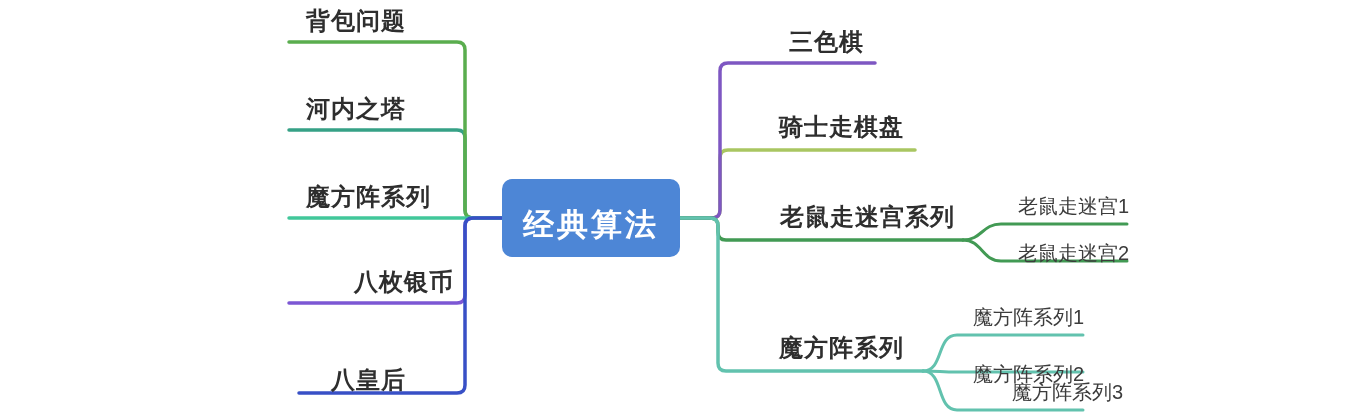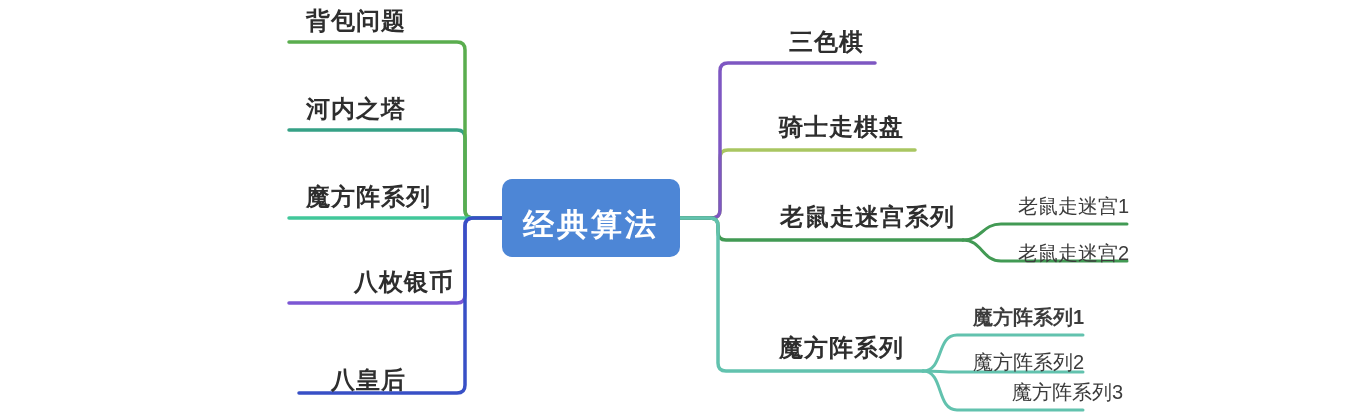--- a/index.html
+++ b/index.html
@@ -61,17 +61,17 @@
   <div class="lbl1" style="left:306px; top:269px;margin-left:48px;">八枚银币</div>
   <div class="lbl1" style="left:331px; top:367px;">八皇后</div>
 
   <div class="lbl1" style="left:780px; top:29px;margin-left:9px;">三色棋</div>
   <div class="lbl1" style="left:779px; top:114px;">骑士走棋盘</div>
   <div class="lbl1" style="left:780px; top:204px;">老鼠走迷宫系列</div>
   <div class="lbl1" style="left:779px; top:335px;">魔方阵系列</div>
 
   <div class="lbl2" style="left:1018px; top:196px;">老鼠走迷宫1</div>
   <div class="lbl2" style="left:1018px; top:243px;">老鼠走迷宫2</div>
-  <div class="lbl2" style="left:973px; top:307px;font-weight:bold;">魔方阵系列1</div>
-  <div class="lbl2" style="left:973px; top:352px;">魔方阵系列2</div>
+  <div class="lbl2" style="left:973px; top:307px;">魔方阵系列1</div>
+  <div class="lbl2" style="left:973px; top:364px;">魔方阵系列2</div>
   <div class="lbl2" style="left:1012px; top:382px;">魔方阵系列3</div>
 
 </div>
 
 </body></html>

